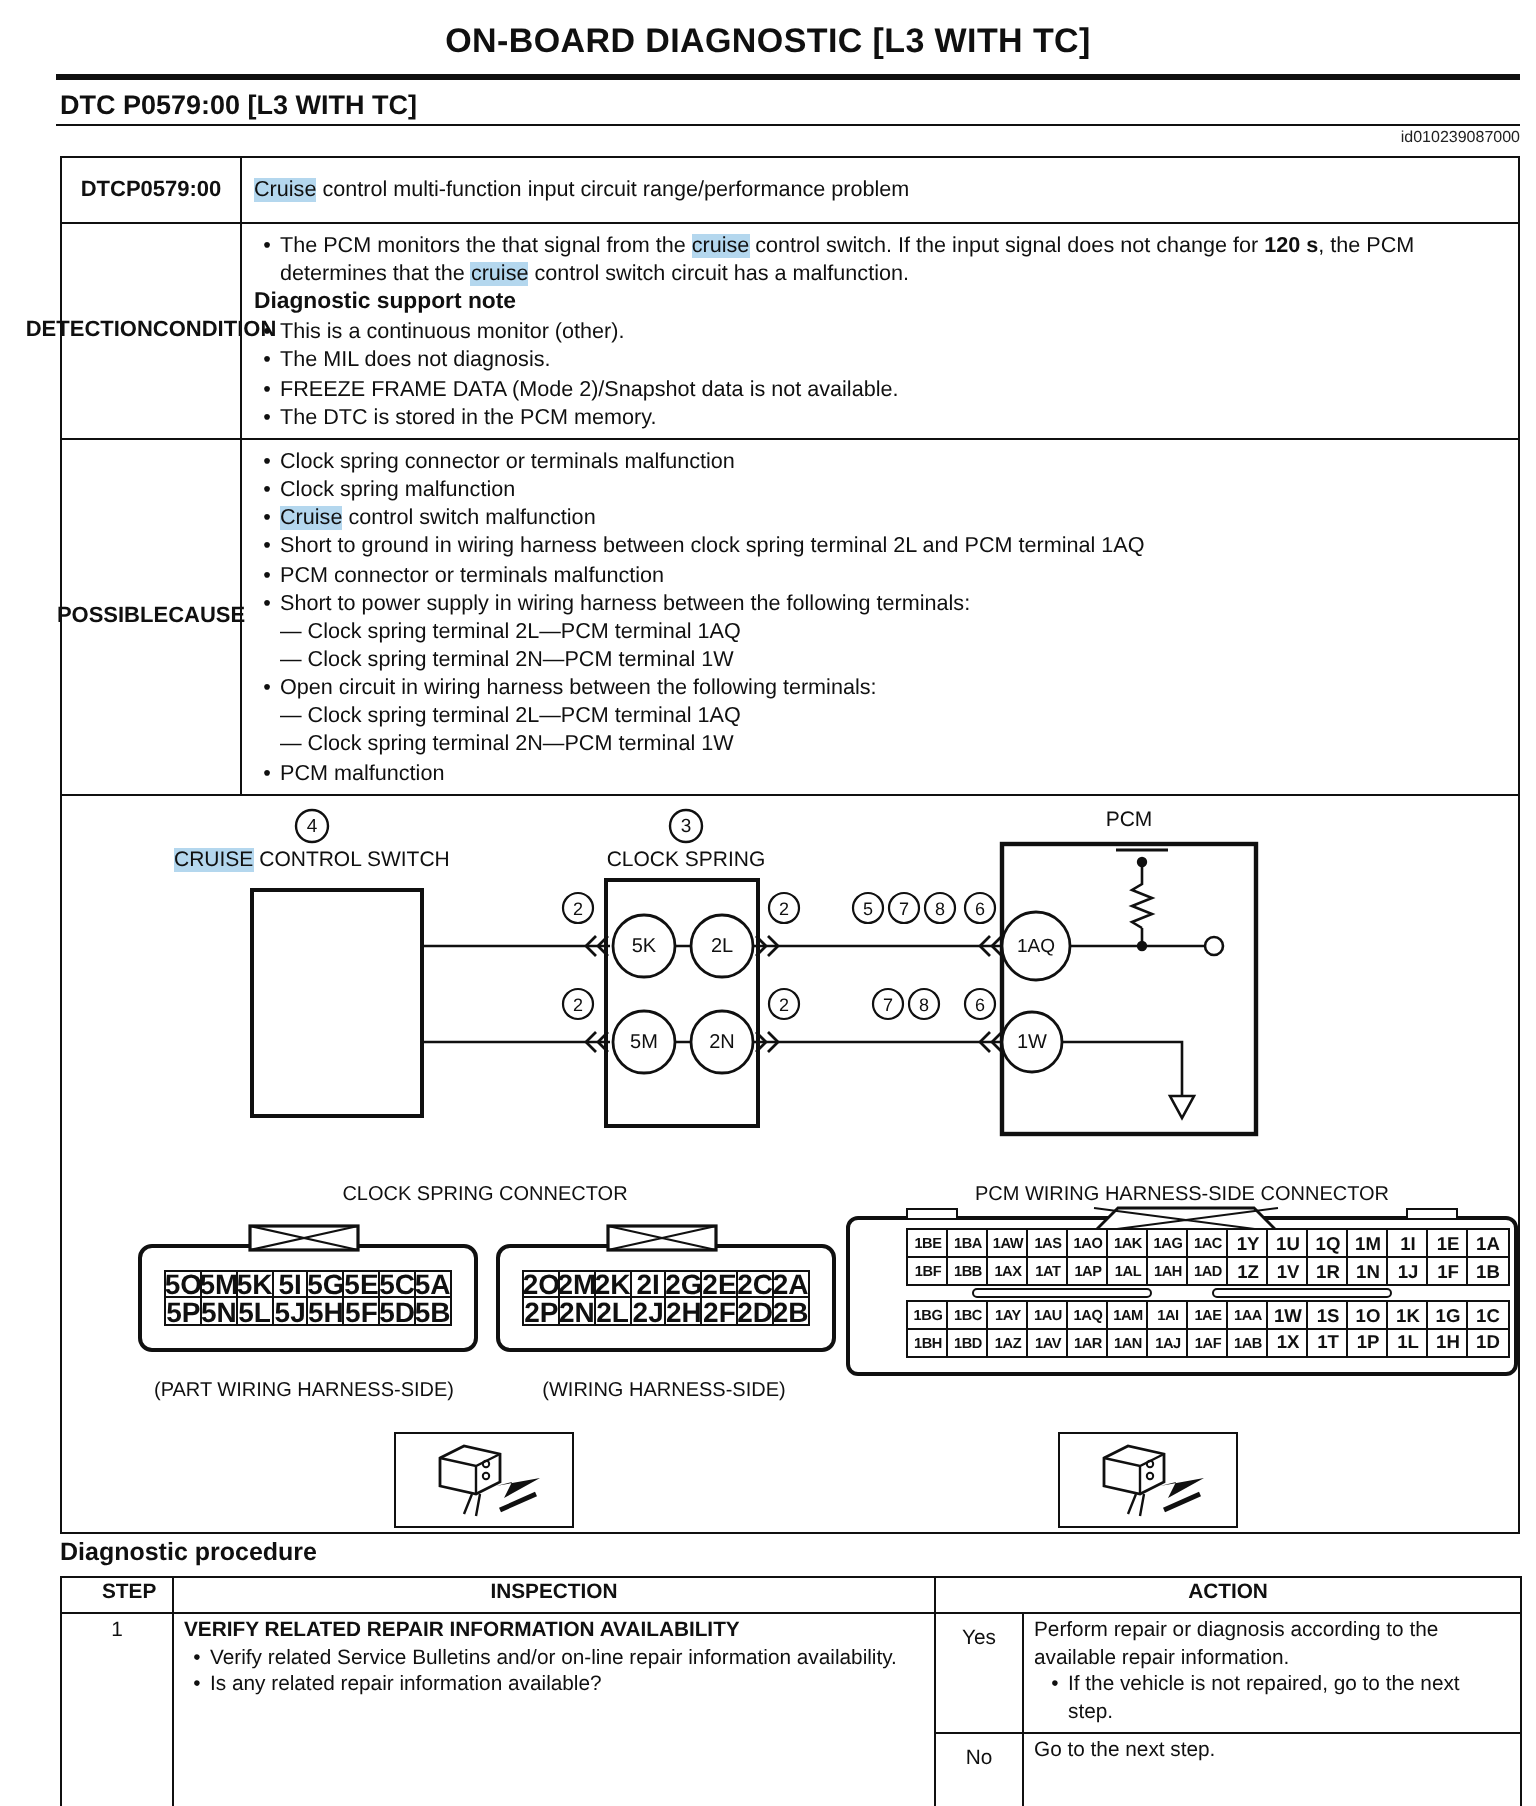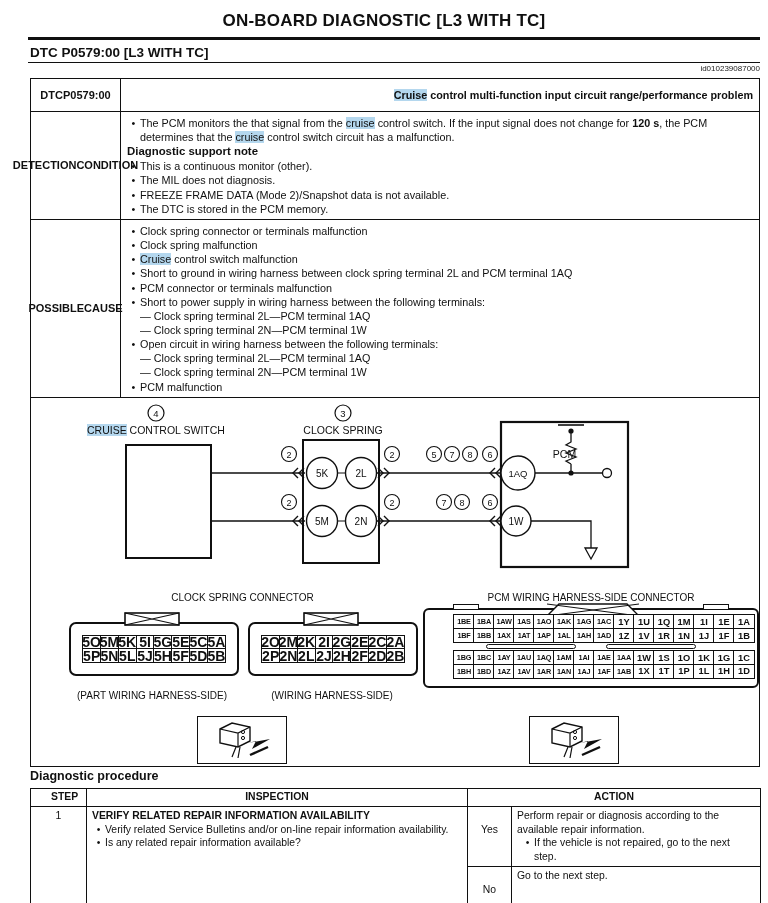--- a/index.html
+++ b/index.html
@@ -17,42 +17,42 @@
 
   
   .info-table{position:absolute;left:30px;top:78px;width:730px;border:1.6px solid #101010;box-sizing:border-box;}
   .info-row{display:flex;box-sizing:border-box;border-top:1.3px solid #101010;}
   .info-row:first-child{border-top:none;}
   .lbl{width:90px;flex:0 0 90px;border-right:1.3px solid #101010;display:flex;flex-direction:row;
        align-items:center;justify-content:center;font-weight:bold;font-size:11px;line-height:1.3;
        text-align:center;box-sizing:border-box;}
   .cnt{flex:1;padding:4px 6px;font-size:10.8px;line-height:1.3;box-sizing:border-box;}
   .r-dtc{height:32px;}
-  .r-dtc .cnt{display:flex;align-items:center;font-weight:bold;justify-content:flex-end;}
+  .r-dtc .cnt{display:flex;align-items:center;font-weight:normal;}
   .r-det{height:108px;}
   .r-cause{height:178px;}
   .r-diag{height:369px;position:relative;padding:0;}
 
   .hl{background:#b4d7ee;}
   .b{font-weight:bold;}
 
   .li{display:flex;line-height:1.31;}
   .li .marker{flex:0 0 13px;text-align:center;}
   .li .li-body{flex:1;}
   .li.dash .li-body{padding-left:13px;}
   .li.heading{font-weight:bold;font-size:11.4px;}
   .li.plain{display:block;}
   .li.sub{margin-left:4px;}
 
   
   .diagram-layer{position:absolute;left:0;top:0;width:727px;height:366px;}
   .dg-label{position:absolute;font-size:10.5px;white-space:nowrap;}
   .lbl-switch{left:56px;top:26px;}
   .lbl-cs{left:247px;top:26px;width:130px;text-align:center;}
-  .lbl-pcm{left:470px;top:6px;width:127px;text-align:center;margin-top:44px;}
+  .lbl-pcm{left:470px;top:6px;width:127px;text-align:center;}
   .conn-title{position:absolute;top:194px;font-size:10px;text-align:center;white-space:nowrap;}
   .ct-cs{left:38px;width:347px;}
   .ct-pcm{left:392px;width:336px;}
   .conn-caption{position:absolute;top:292px;font-size:10px;text-align:center;white-space:nowrap;}
   .cap-part{left:26px;width:190px;}
   .cap-harn{left:211px;width:180px;}
 
   .cs-conn{position:absolute;top:214px;width:170px;height:64px;}
   .cs-conn .body{position:absolute;left:0;top:10px;width:166px;height:50px;border:2.4px solid #101010;
                  border-radius:7px;background:#fff;display:flex;flex-direction:column;
@@ -81,21 +81,21 @@
   .vb-l{left:166px;} .vb-r{left:498px;}
 
   
   .proc-heading{position:absolute;left:30px;top:769px;font-size:12.5px;font-weight:bold;}
   .proc-table{position:absolute;left:30px;top:788px;width:730px;border-collapse:collapse;table-layout:fixed;}
   .proc-table th,.proc-table td{border:1.3px solid #101010;padding:2px 5px;font-size:10.4px;
         vertical-align:top;box-sizing:border-box;line-height:1.3;}
   .proc-table{border:1.6px solid #101010;}
   .proc-table th{font-weight:bold;text-align:center;padding:1px 20px;}
   .proc-table td.step{text-align:center;}
-  .proc-table td.ans{text-align:center;padding:16px 1px;}
+  .proc-table td.ans{text-align:center;padding:6px 1px;}
   .insp-title{font-weight:bold;}
 </style>
 </head>
 <body>
 
 <div class="page">
 
   <div class="main-title">ON-BOARD DIAGNOSTIC [L3 WITH TC]</div>
   <div class="rule-thick"></div>
   <div class="dtc-heading">DTC P0579:00 [L3 WITH TC]</div>

